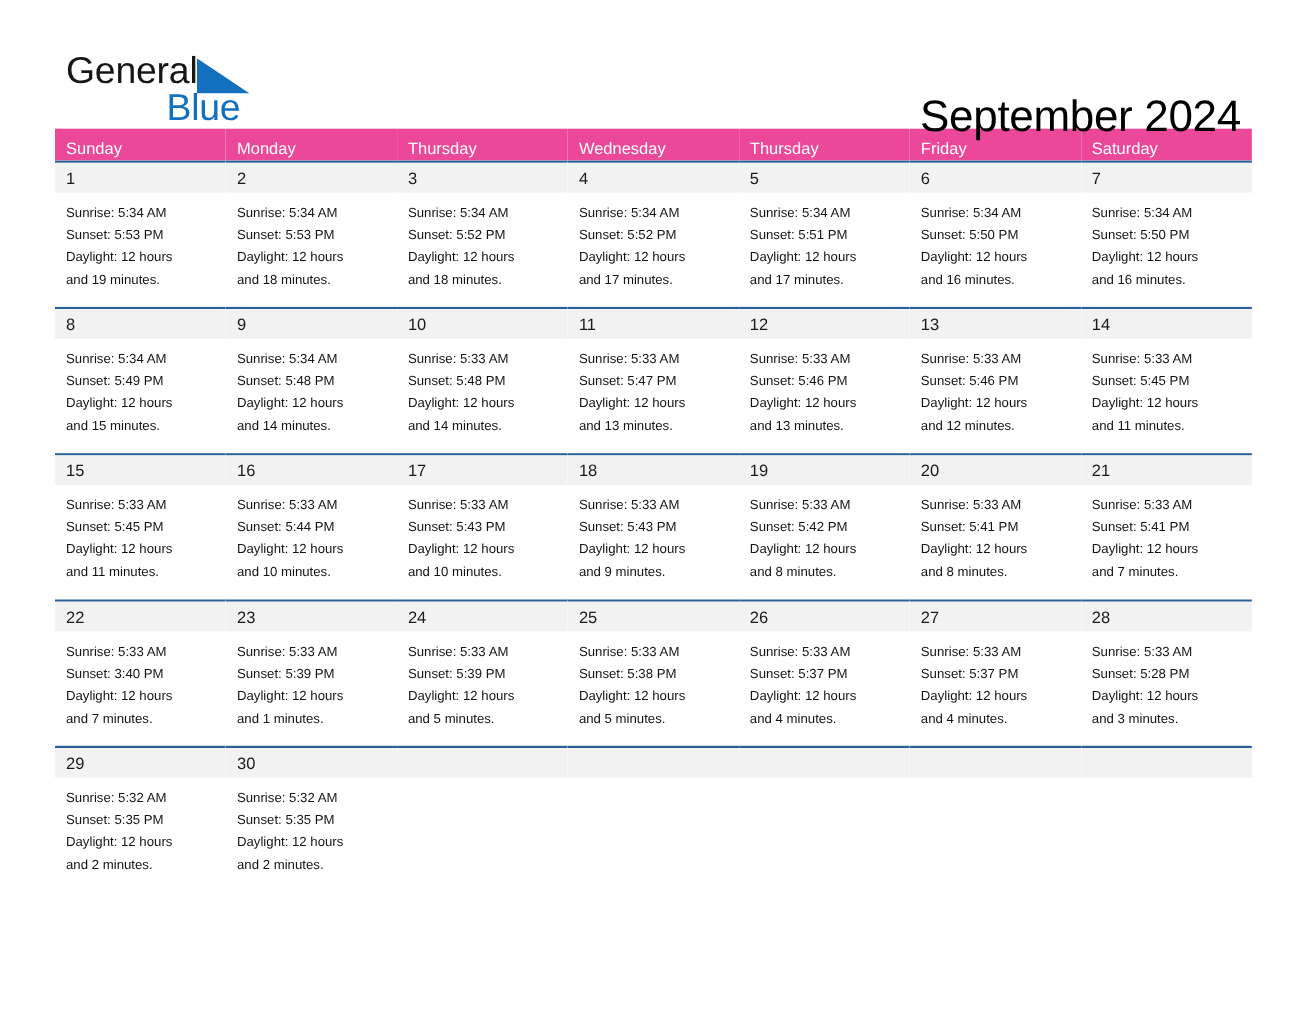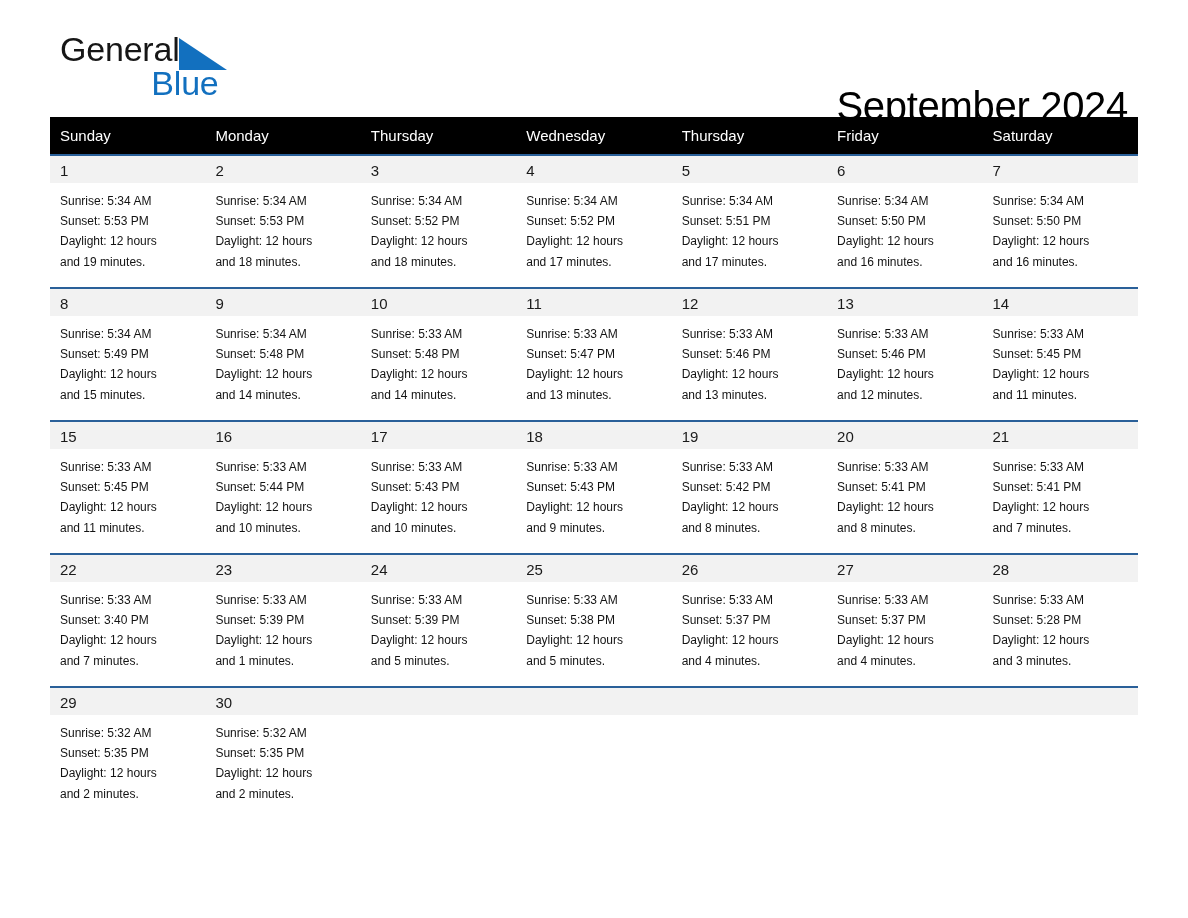--- a/index.html
+++ b/index.html
@@ -25,21 +25,21 @@
   
   .header {
     position: relative;
     height: 110px;
     padding-top: 38px;
     box-sizing: border-box;
   }
   .brand {
     position: absolute;
     left: 10px;
-    top: 30px;
+    top: 45px;
     line-height: 1;
     user-select: none;
   }
   .brand-row1 {
     display: block;
     position: relative;
     height: 38px;
   }
   .brand-general {
     font-size: 34px;
@@ -92,26 +92,26 @@
   }
 
   
   .calendar {
     width: 1088px;
     border-collapse: collapse;
     table-layout: fixed;
     margin-top: 7px;
   }
   .calendar th {
-    background: #000000;
+    background: #ec4899;
     color: #ffffff;
     font-size: 15px;
     font-weight: 400;
     text-align: left;
-    padding: 7px 0 8px 10px;
+    padding: 7px 0 0 10px;
     height: 22px;
     vertical-align: middle;
     border: none;
   }
   .calendar td {
     vertical-align: top;
     padding: 0;
     border: none;
     width: 155.4px;
   }

